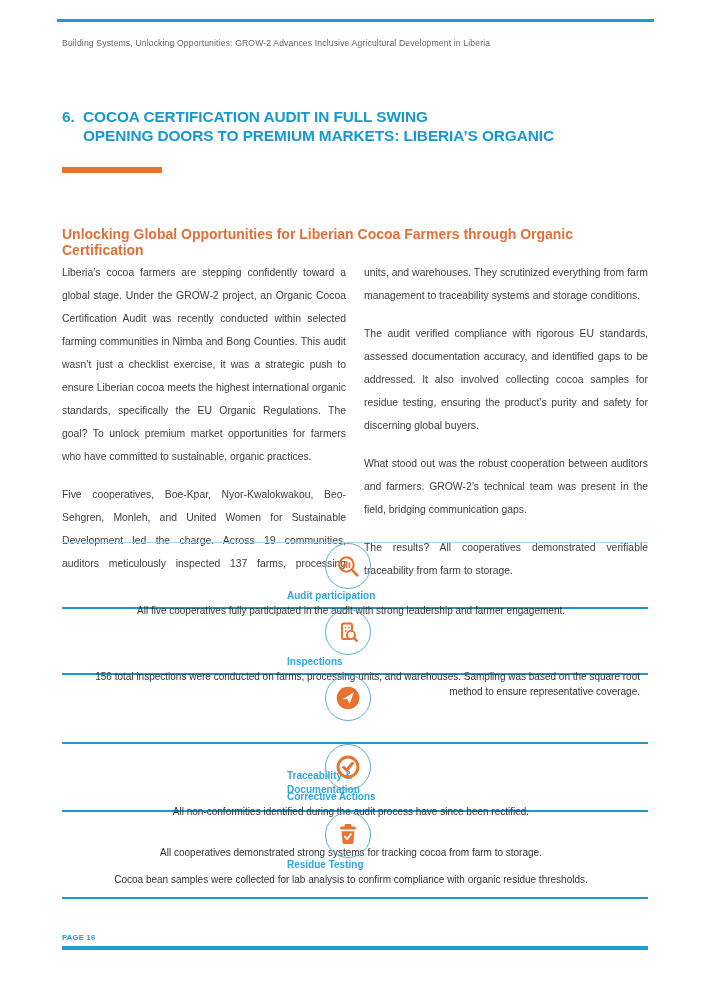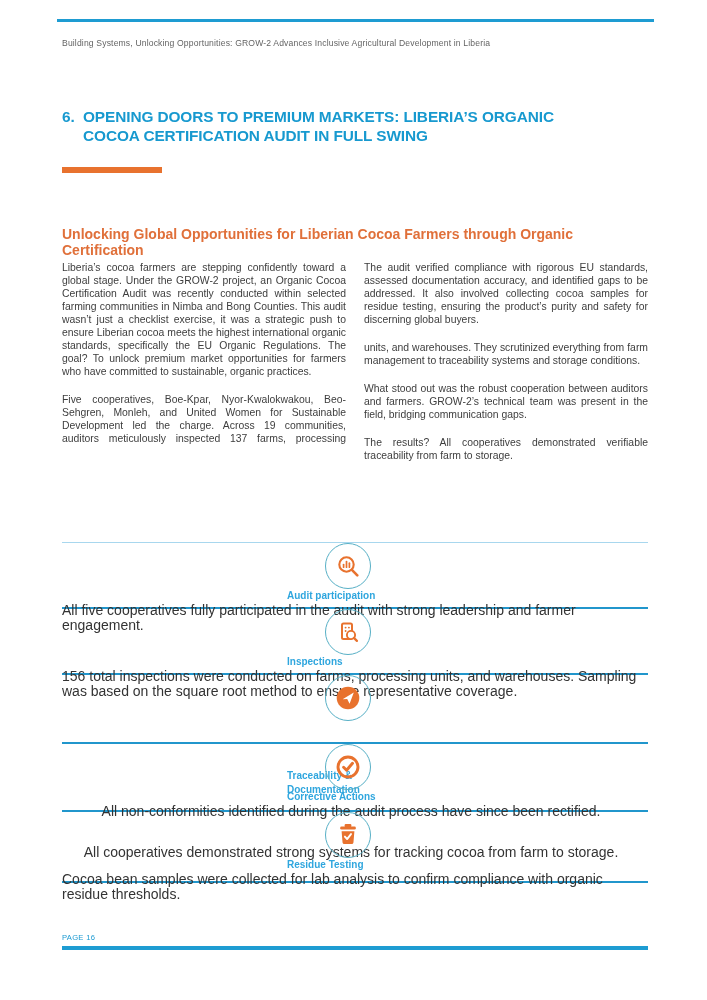--- a/index.html
+++ b/index.html
@@ -54,21 +54,21 @@
   .body-columns {
     position: absolute;
     left: 62px; top: 261px;
     width: 586px;
     display: flex;
     gap: 18px;
   }
   .col { flex: 1; }
   .col p {
     font-size: 10.4px;
-    line-height: 13px;
+    line-height: 23px;
     color: #3d3d3d;
     text-align: justify;
     margin-bottom: 15px;
   }
   .col p.cont { text-align-last: justify; }
   .audit-table {
     position: absolute;
     left: 62px; top: 542px;
     width: 586px;
     border-top: 1px solid #a8d7ee;
@@ -97,34 +97,35 @@
     flex-shrink: 0;
     padding-right: 14px;
     font-size: 10px;
     font-weight: bold;
     color: #2fa6de;
     line-height: 14px;
   }
   .desc-col {
     flex: 1;
     padding-right: 8px;
-    font-size: 14px;
+    font-size: 10px;
     line-height: 15px;
     color: #333333;
+    text-align: right;
   }
   .row-1 { height: 66px; }
   .row-2 { height: 66px; }
   .row-3 { height: 69px; gap: 48px; }
   .row-4 { height: 68px; }
-  .row-5 { height: 71px; }
+  .row-5 { height: 87px; }
   .footer-page {
     position: absolute;
     left: 62px; top: 933px;
     font-size: 7.6px;
-    font-weight: normal;
+    font-weight: bold;
     color: #1b9ad2;
     letter-spacing: 0.3px;
   }
   .footer-rule {
     position: absolute;
     left: 62px; top: 946px;
     width: 586px; height: 4px;
     background: #1e9cd2;
   }
 </style>
@@ -133,37 +134,37 @@
 
 <div class="page">
 
   <div class="top-rule"></div>
 
   <div class="running-header">Building Systems, Unlocking Opportunities: GROW-2 Advances Inclusive Agricultural Development in Liberia</div>
 
   <div class="section-title">
     <div class="num">6.</div>
     <div>
+      <div>COCOA CERTIFICATION AUDIT IN FULL SWING</div>
       <div>OPENING DOORS TO PREMIUM MARKETS: LIBERIA’S ORGANIC</div>
-      <div>COCOA CERTIFICATION AUDIT IN FULL SWING</div>
     </div>
   </div>
 
   <div class="title-divider"></div>
 
   <div class="subheading">Unlocking Global Opportunities for Liberian Cocoa Farmers through Organic Certification</div>
 
   <div class="body-columns">
     <div class="col">
       <p>Liberia’s cocoa farmers are stepping confidently toward a global stage. Under the GROW-2 project, an Organic Cocoa Certification Audit was recently conducted within selected farming communities in Nimba and Bong Counties. This audit wasn’t just a checklist exercise, it was a strategic push to ensure Liberian cocoa meets the highest international organic standards, specifically the EU Organic Regulations. The goal? To unlock premium market opportunities for farmers who have committed to sustainable, organic practices.</p>
       <p class="cont">Five cooperatives, Boe-Kpar, Nyor-Kwalokwakou, Beo-Sehgren, Monleh, and United Women for Sustainable Development led the charge. Across 19 communities, auditors meticulously inspected 137 farms, processing</p>
     </div>
     <div class="col">
+      <p>units, and warehouses. They scrutinized everything from farm management to traceability systems and storage conditions.</p>
       <p>The audit verified compliance with rigorous EU standards, assessed documentation accuracy, and identified gaps to be addressed. It also involved collecting cocoa samples for residue testing, ensuring the product’s purity and safety for discerning global buyers.</p>
-      <p>units, and warehouses. They scrutinized everything from farm management to traceability systems and storage conditions.</p>
       <p>What stood out was the robust cooperation between auditors and farmers. GROW-2’s technical team was present in the field, bridging communication gaps.</p>
       <p>The results? All cooperatives demonstrated verifiable traceability from farm to storage.</p>
     </div>
   </div>
 
   <div class="audit-table">
 
     <div class="audit-row row-1">
       <div class="icon-col">
         <div class="icon-circle">

